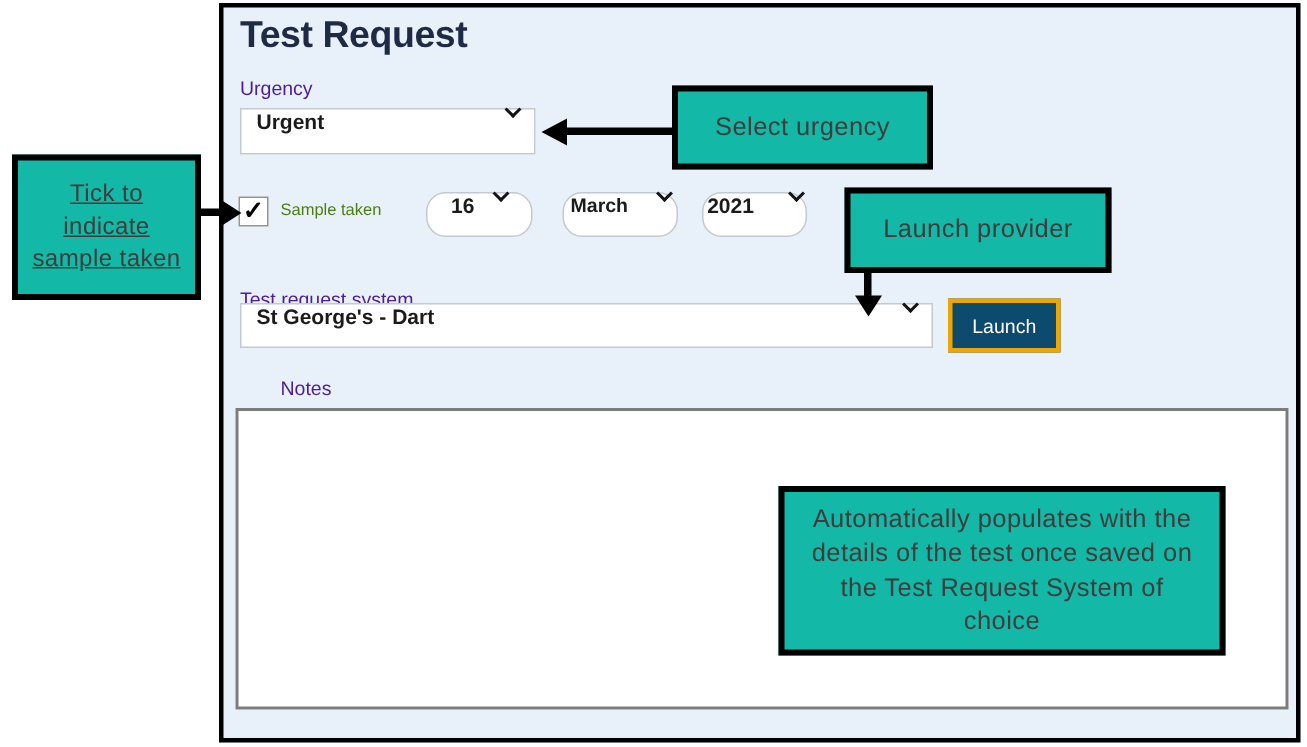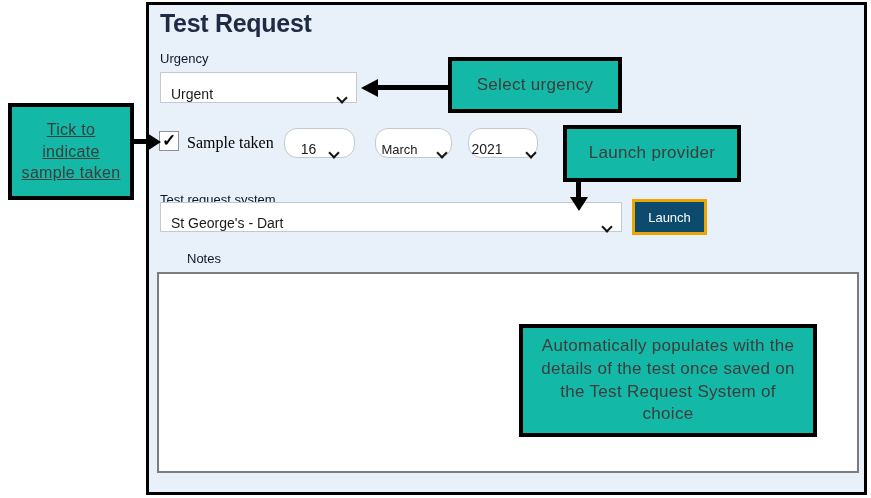--- a/index.html
+++ b/index.html
@@ -16,26 +16,26 @@
     position:absolute; left:146px; top:2px; width:721px; height:493px;
     background:#e8f1fa; border:3px solid #000000;
   }
   .panel-inner { position:relative; width:100%; height:100%; }
 
   .page-title {
     position:absolute; left:11px; top:4px;
     font-size:25px; font-weight:700; color:#1f2a44; letter-spacing:-0.3px;
   }
   .field-label {
-    position:absolute; font-size:13px; color:#0f172a;
+    position:absolute; font-size:13px; color:#4c1d95;
   }
   .select-box {
     position:absolute; background:#ffffff; border:1px solid #c3c9cf;
-    display:flex; align-items:flex-end; justify-content:space-between;
-    padding:0 10px; font-size:14px; color:#1b1b1b; cursor:default;
+    display:flex; align-items:flex-start; justify-content:space-between;
+    padding:0 10px; font-size:14px; color:#1b1b1b; cursor:default;font-weight:bold;
   }
   .select-box.centered { justify-content:center; gap:14px;border-radius:13px; }
   .chevron {
     display:inline-block; width:8px; height:8px; flex:0 0 auto;
     border-left:2.5px solid #141414; border-bottom:2.5px solid #141414;
     transform:rotate(-45deg); margin-top:-4px;
   }
   .checkbox {
     position:absolute; left:10px; top:126px; width:20px; height:20px;
     background:#ffffff; border:1px solid #8f9398;
@@ -101,21 +101,21 @@
 
       <div class="field-label" style="left:11px; top:46px;">Urgency</div>
       <div class="select-box" style="left:11px; top:67px; width:197px; height:31px;">
         <span>Urgent</span>
         <span class="chevron"></span>
       </div>
 
       <div class="checkbox">
         <span class="check">✓</span>
       </div>
-      <div class="field-label" style="left:38px; top:129px; font-size:16px; color:#000000;font-family:Liberation Serif, serif;">Sample taken</div>
+      <div class="field-label" style="left:38px; top:129px; font-size:11px; color:#4d7c0f;">Sample taken</div>
 
       <div class="select-box centered" style="left:135px; top:123px; width:71px; height:30px;">
         <span>16</span>
         <span class="chevron"></span>
       </div>
       <div class="select-box centered" style="left:226px; top:123px; width:77px; height:30px; font-size:13px; gap:20px;">
         <span>March</span>
         <span class="chevron"></span>
       </div>
       <div class="select-box centered" style="left:319px; top:123px; width:70px; height:30px; gap:24px;">

